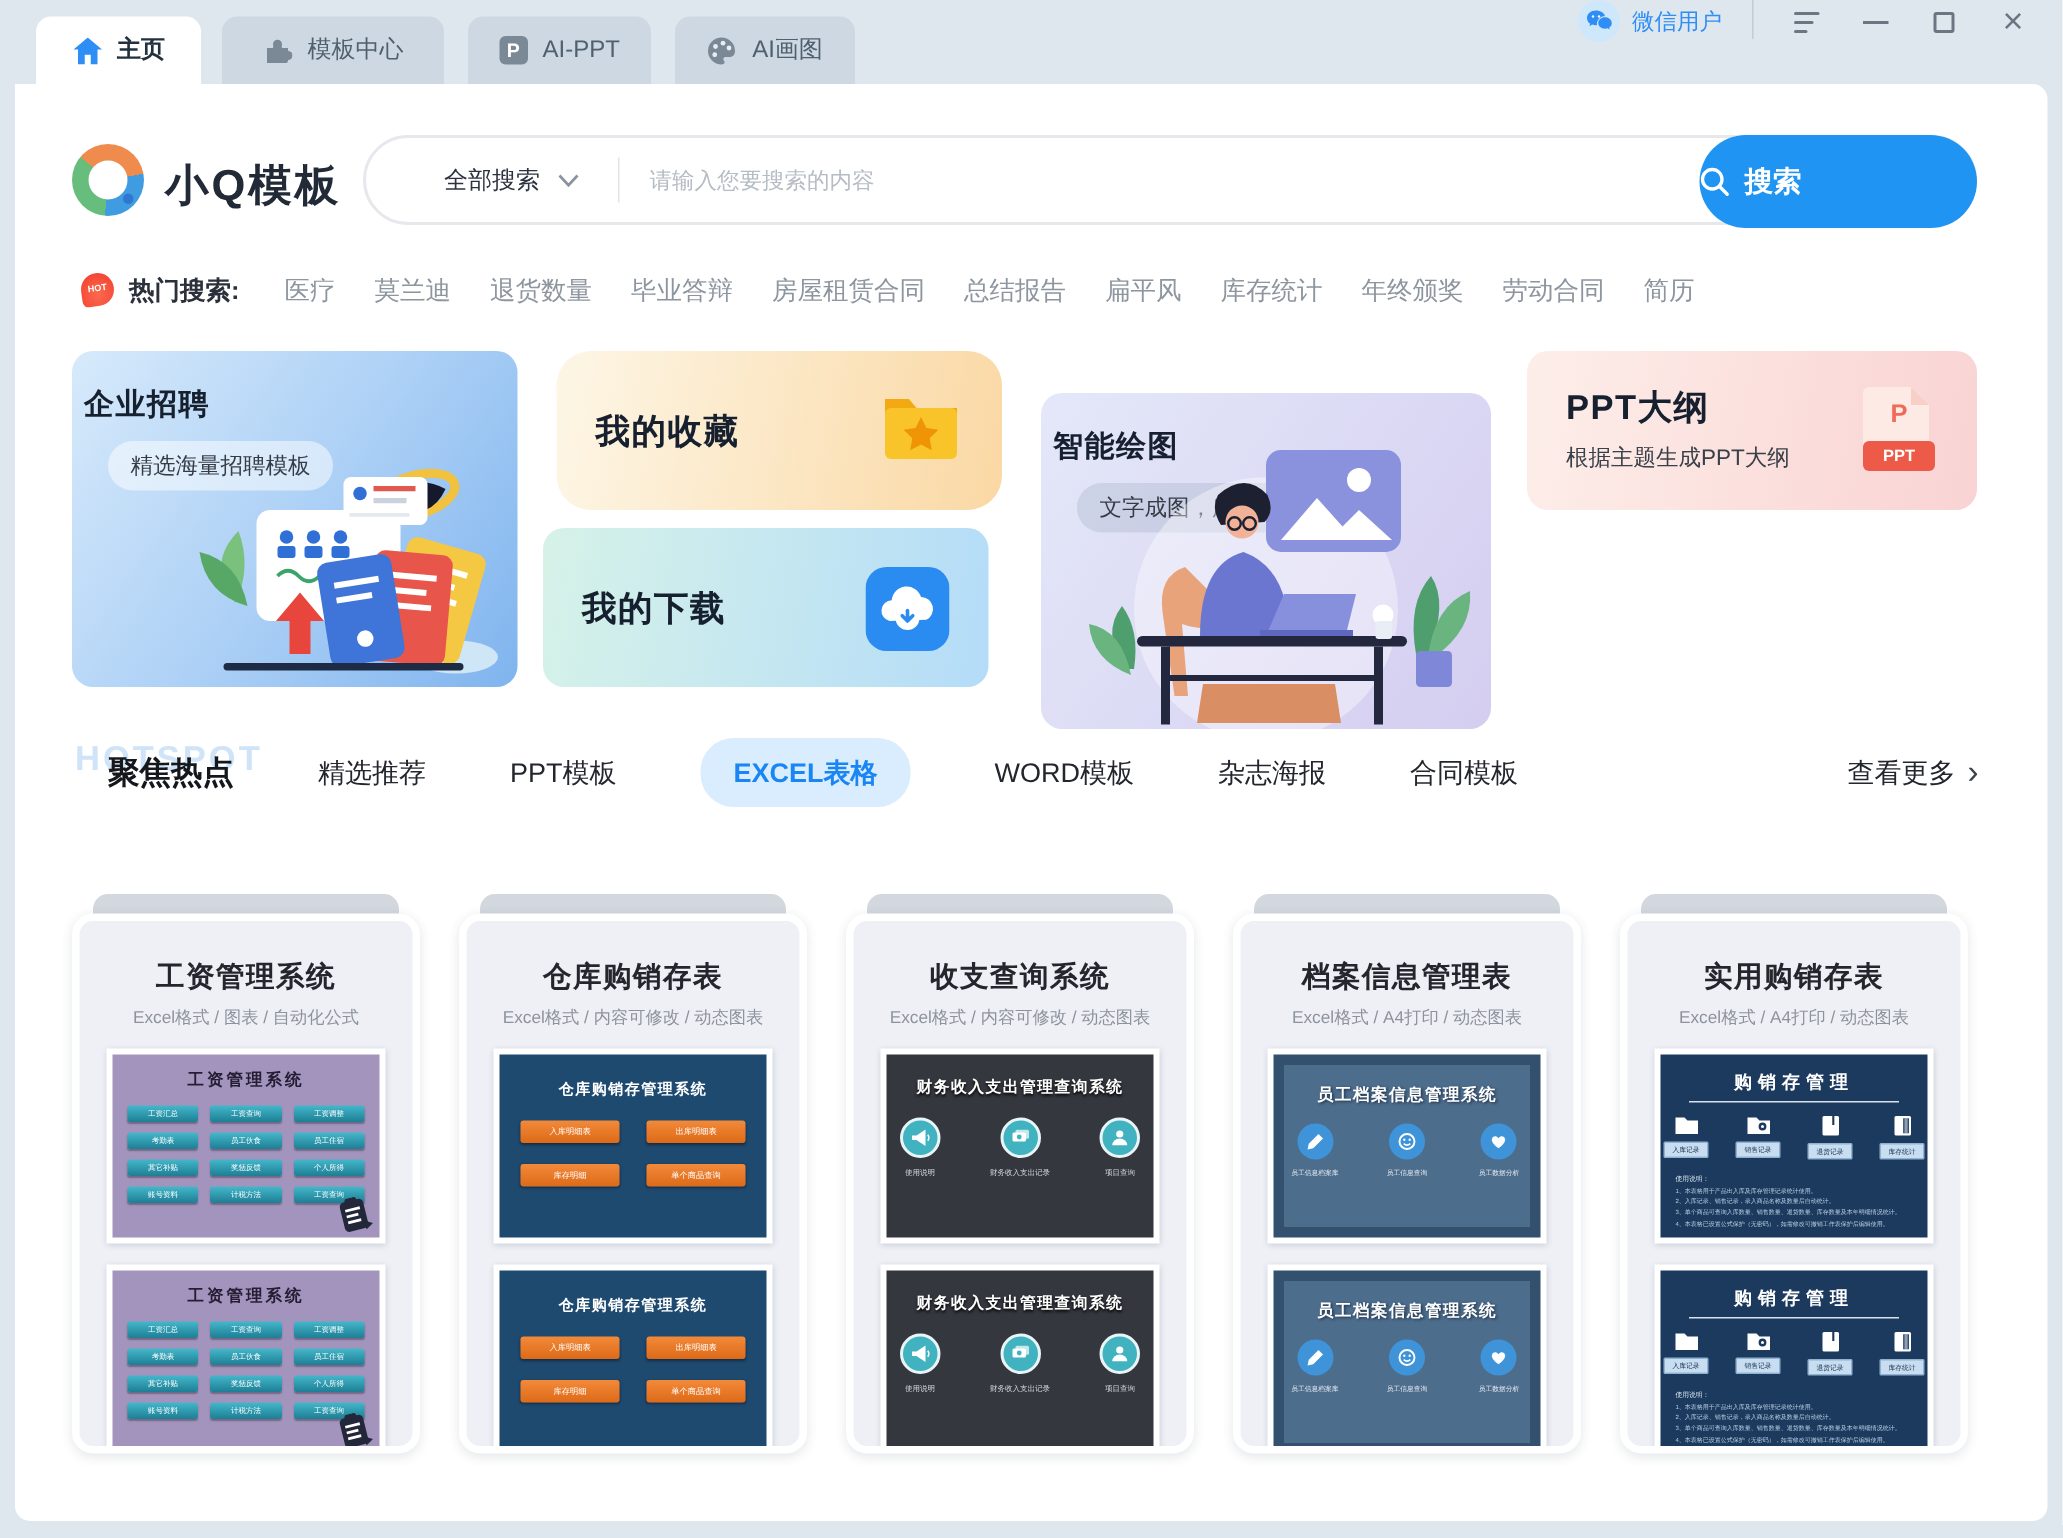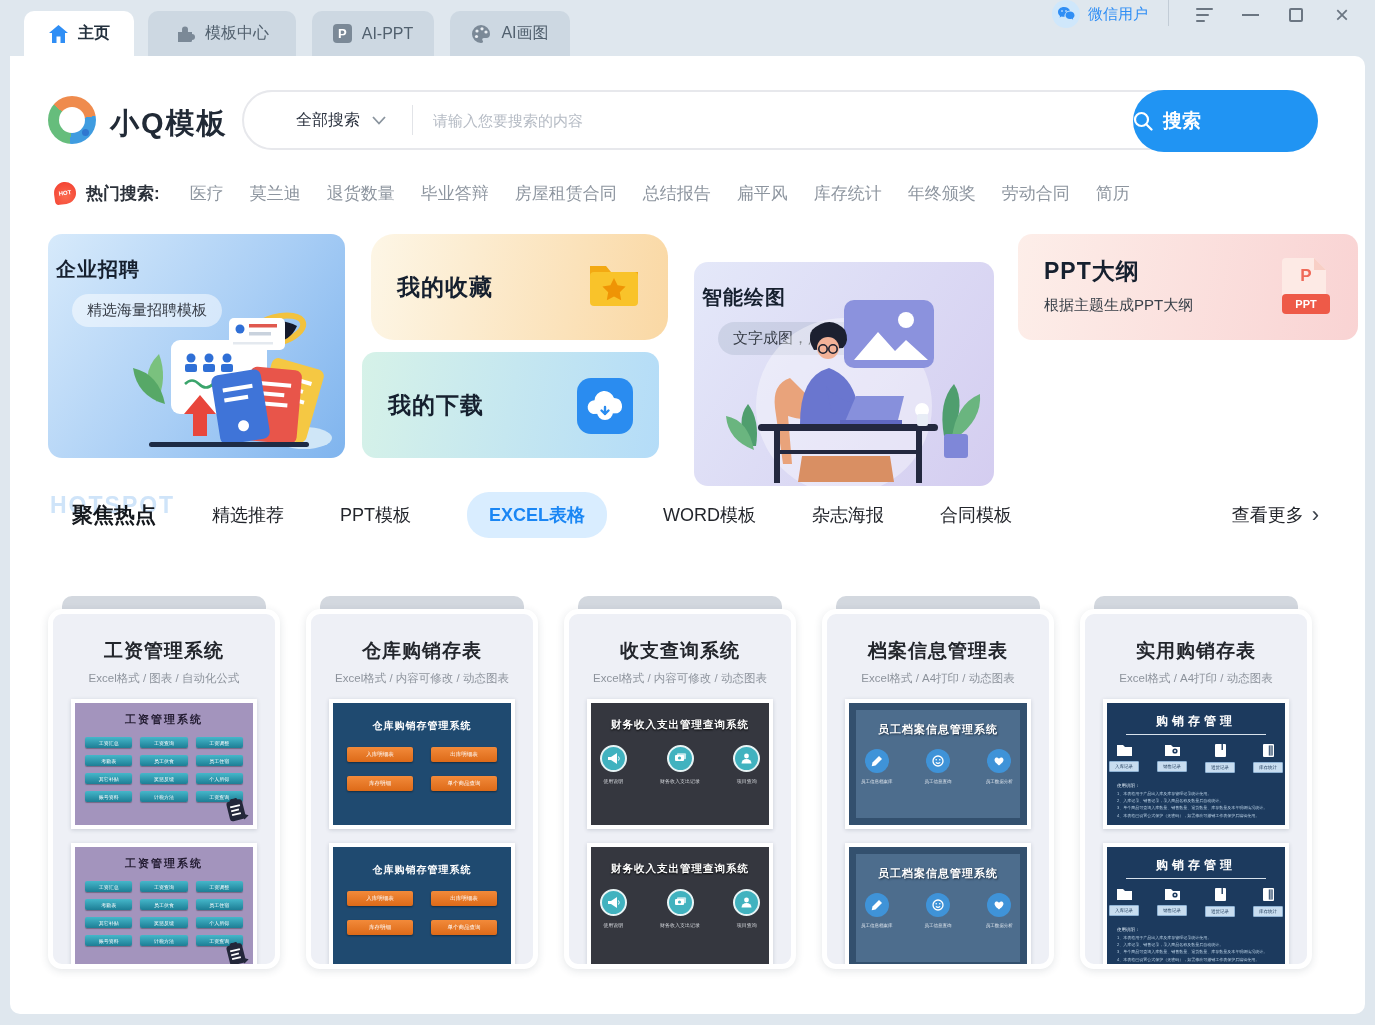--- a/index.html
+++ b/index.html
@@ -54,21 +54,21 @@
 
   
   .promo { position:absolute; border-radius:14px; overflow:hidden; cursor:pointer; }
   .promo-title { position:absolute; left:8px; top:22px; font-size:20px; font-weight:bold; color:#16202f; letter-spacing:1px; }
   .promo-badge { position:absolute; left:24px; top:60px; background:rgba(150,165,185,0.28); border-radius:17px; padding:7px 15px; font-size:15px; color:#363c46; }
   .card-recruit { left:38px; top:178px; width:297px; height:224px; background:linear-gradient(125deg,#d7eafb 0%,#a9cef5 55%,#7fb4ee 100%); }
   .card-aidraw { left:684px; top:178px; width:300px; height:224px; background:linear-gradient(125deg,#e4e8f9 0%,#d4cdf0 100%);margin-top:28px; }
   .half-card { height:106px; width:297px; }
   .card-fav { left:361px; top:178px; background:linear-gradient(100deg,#fdf6e6,#fad8a4);border-radius:23px; }
   .card-dl { left:352px; top:296px; background:linear-gradient(100deg,#d6f2e8,#b4dcf8); }
-  .card-ppt { left:1008px; top:178px; width:340px; background:linear-gradient(100deg,#fdeee9,#f9d3d3); }
+  .card-ppt { left:1008px; top:178px; width:300px; background:linear-gradient(100deg,#fdeee9,#f9d3d3); }
   .card-contract { left:1008px; top:296px; width:300px; background:linear-gradient(100deg,#e4fbf0,#b7f0d5); }
   .half-title { position:absolute; left:26px; top:36px; font-size:23px; font-weight:bold; color:#16202f; letter-spacing:1px; }
   .half-title.up { top:24px; }
   .half-sub { position:absolute; left:26px; top:62px; font-size:15px; color:#394049; }
   .half-icon { position:absolute; right:26px; top:24px; }
   .illu { position:absolute; }
 
   
   .catrow { position:absolute; left:0; top:430px; width:1355px; height:58px; }
   .watermark { position:absolute; left:40px; top:6px; font-size:23px; font-weight:bold; color:#cfe4f9; letter-spacing:2px; }

